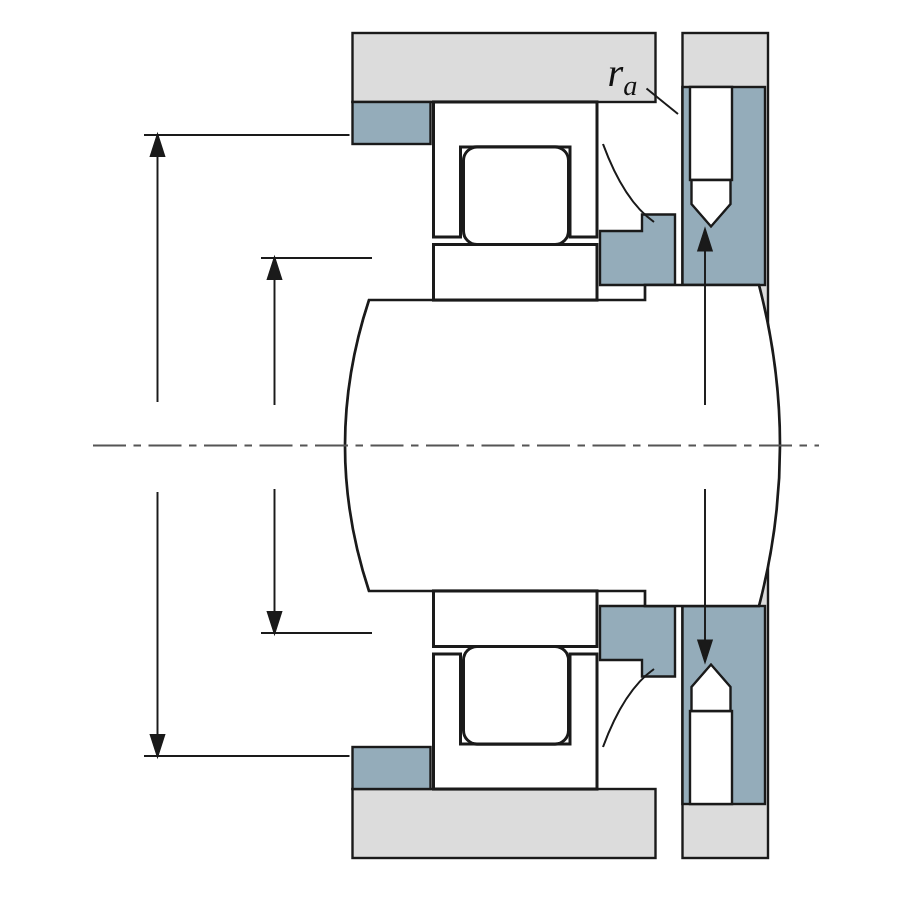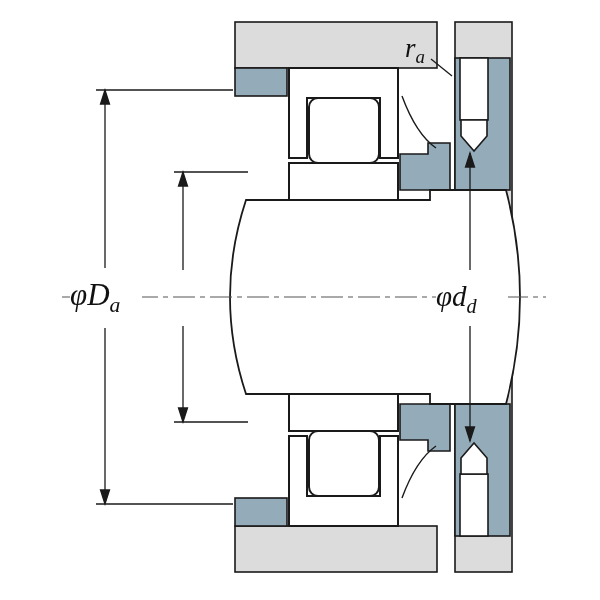--- a/index.html
+++ b/index.html
@@ -5,21 +5,21 @@
   :root{
     --housing_gray:#dcdcdc;
     --part_blue:#94acba;
     --line:#1a1a1a;
     --centerline:#555555;
   }
   html,body{margin:0;padding:0;background:#fff;}
   #stage{position:relative;width:600px;height:600px;background:#fff;overflow:hidden;
          font-family:"Liberation Serif","DejaVu Serif",serif;}
   #drawing{position:absolute;left:0;top:0;}
-  .dim-label{position:absolute;font-style:italic;color:#111;text-align:left;
+  .dim-label{position:absolute;font-style:italic;color:#111;text-align:center;
              background:#fff;line-height:34px;font-size:31px;white-space:nowrap;}
   .dim-label sub{font-size:0.7em;font-style:italic;}
   .dim-label.small{font-size:29px;}
   .dim-label.nobg{background:transparent;font-size:27px;line-height:30px;}
 </style>
 </head>
 <body>
 
 <div id="stage">
 
@@ -87,26 +87,20 @@
     <g stroke="var(--line)" stroke-width="1.3" fill="var(--line)">
       <line x1="470" y1="153" x2="470" y2="270"></line>
       <line x1="470" y1="326" x2="470" y2="441"></line>
       <polygon points="470,153 465.5,167 474.5,167"></polygon>
       <polygon points="470,441 465.5,427 474.5,427"></polygon>
     </g>
 
     <line x1="431" y1="59" x2="452" y2="76" stroke="var(--line)" stroke-width="1.3"></line>
   </svg>
 
-  <div class="dim-label" style="left:70px;top:278px;width:72px;">
-    <span>φD</span><sub>a</sub>
-  </div>
 
 
-  <div class="dim-label small" style="left:436px;top:279px;width:72px;">
-    <span>φd</span><sub>d</sub>
-  </div>
 
   <div class="dim-label nobg" style="left:405px;top:33px;">
     <span>r</span><sub>a</sub>
   </div>
 
 </div>
 
 </body></html>

